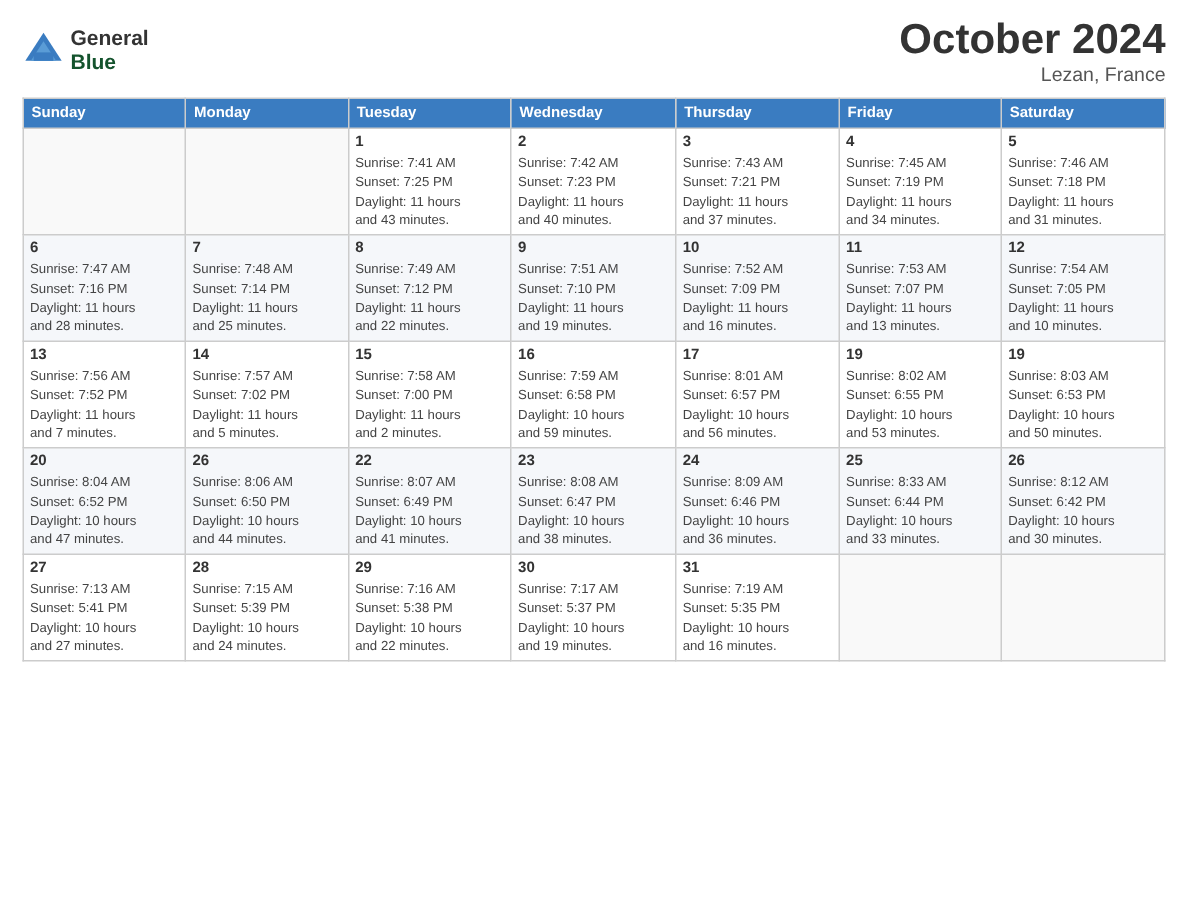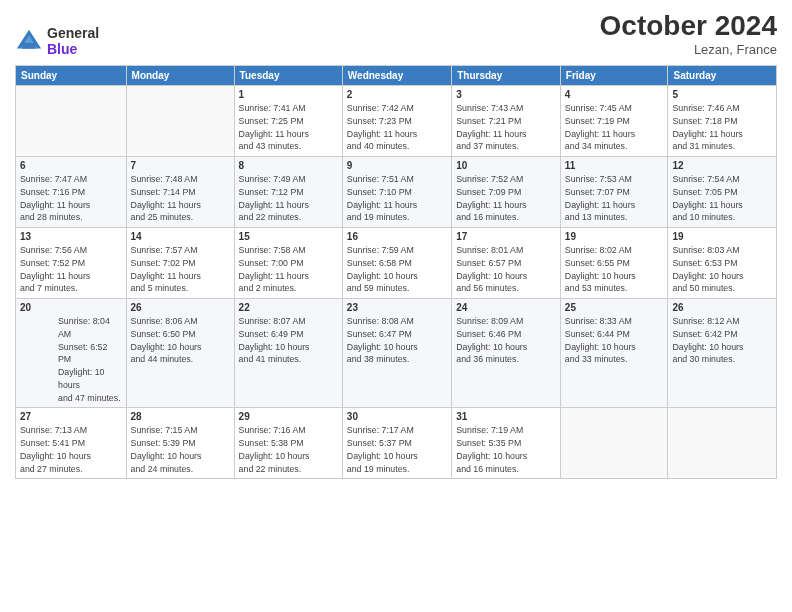--- a/index.html
+++ b/index.html
@@ -12,41 +12,41 @@
     }
     .page {
       width: 792px;
       height: 612px;
       background: #fff;
       padding: 10px 15px;
     }
     .header {
       display: flex;
       justify-content: space-between;
-      align-items: flex-end;
+      align-items: center;
       margin-bottom: 8px;
     }
     .logo {
       display: flex;
       align-items: center;
     }
     .logo-text {
       display: flex;
       flex-direction: column;
       line-height: 1.1;
     }
     .logo-general {
       font-size: 14px;
       font-weight: bold;
       color: #333;
     }
     .logo-blue {
       font-size: 14px;
       font-weight: bold;
-      color: #6d28d9;
+      color: #14532d;
     }
     .logo-icon {
       width: 28px;
       height: 28px;
       margin-right: 4px;
     }
     .title-block {
       text-align: right;
     }
     .month-title {
@@ -270,21 +270,21 @@
             <div class="day-number">19</div>
             <div class="day-info" style="white-space: pre-line;">Sunrise: 8:03 AM
 Sunset: 6:53 PM
 Daylight: 10 hours
 and 50 minutes.</div>
           </td>
         </tr>
         <tr style="background: rgb(240, 244, 248);">
           <td>
             <div class="day-number">20</div>
-            <div class="day-info" style="white-space: pre-line; margin-left: 38px;">Sunrise: 8:04 AM
+            <div class="day-info" style="white-space: pre-line;">Sunrise: 8:04 AM
 Sunset: 6:52 PM
 Daylight: 10 hours
 and 47 minutes.</div>
           </td>
           <td>
             <div class="day-number">26</div>
             <div class="day-info" style="white-space: pre-line;">Sunrise: 8:06 AM
 Sunset: 6:50 PM
 Daylight: 10 hours
 and 44 minutes.</div>

